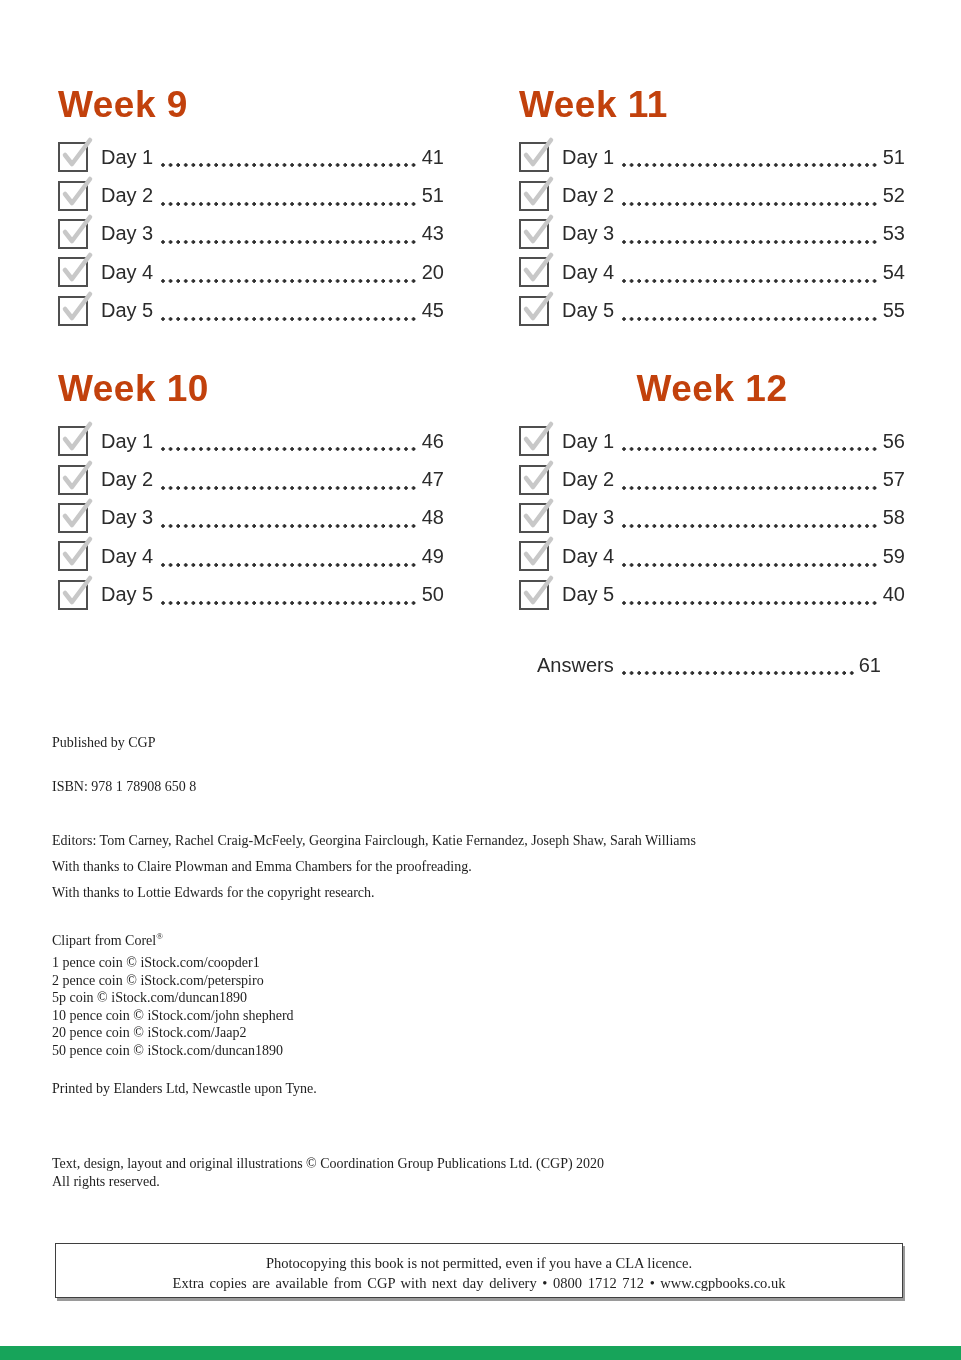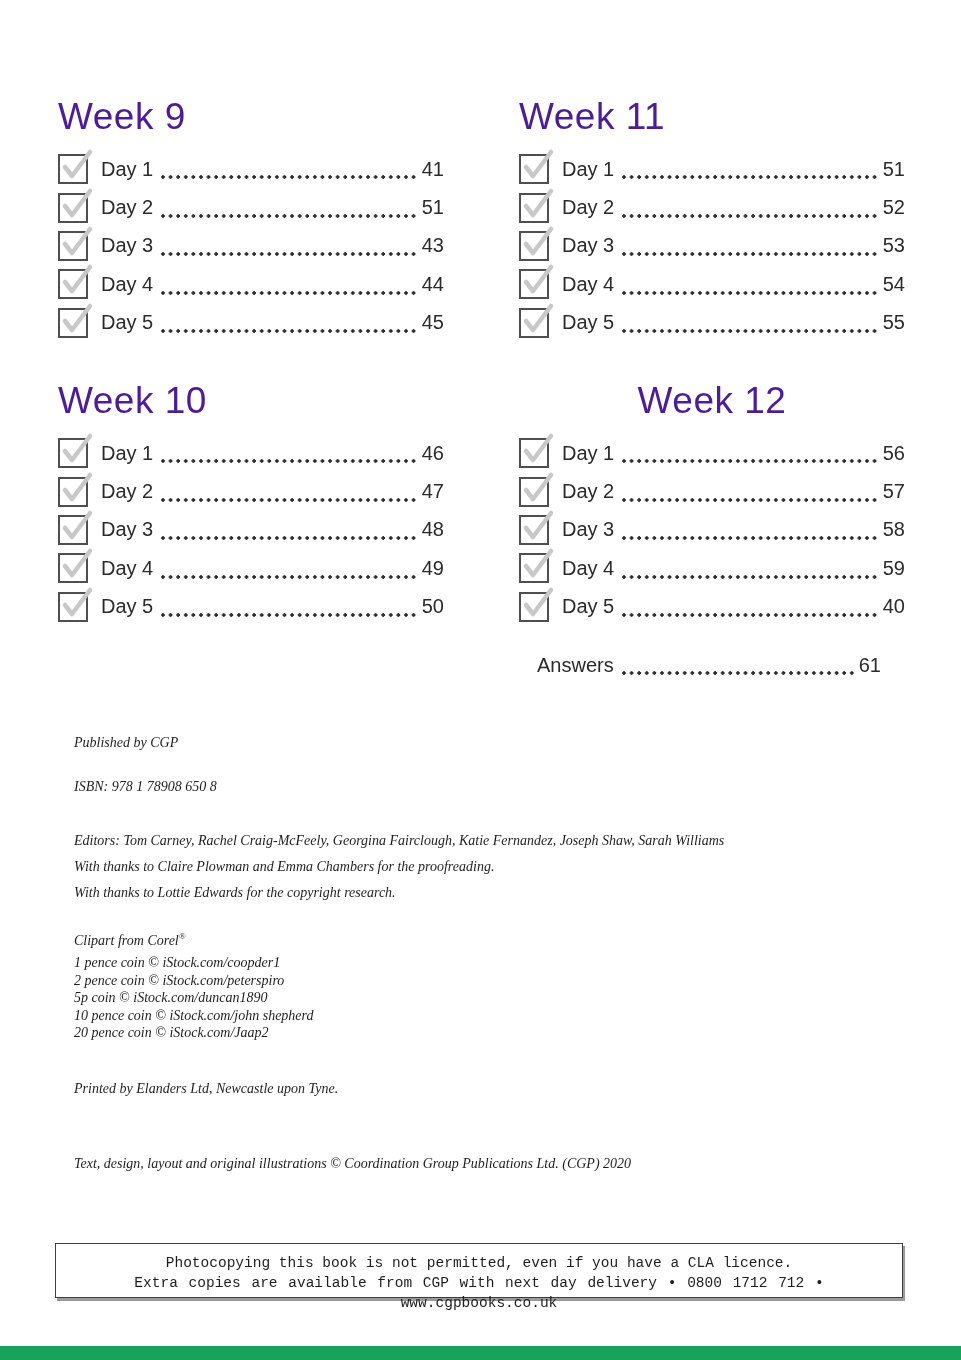--- a/index.html
+++ b/index.html
@@ -14,26 +14,26 @@
 
   
   .toc-section { position: absolute; width: 386px; }
   .sec-w9  { left: 58px;  top: 84px;  }
   .sec-w11 { left: 519px; top: 84px;  }
   .sec-w10 { left: 58px;  top: 368px; }
   .sec-w12 { left: 519px; top: 368px; text-align: center; }
 
   .week-heading {
     font-family: "Liberation Sans", sans-serif;
-    font-weight: 400;
+    font-weight: 700;
     font-size: 37px;
     line-height: 41px;
-    color: #4c1d95;
+    color: #c2410c;
     letter-spacing: 0.5px;
-    margin: 12px 0 13px 0;
+    margin: 0 0 13px 0;
   }
 
   .toc-row { display: flex; align-items: center; height: 38.4px; }
 
   .cbx {
     width: 26px; height: 26px;
     border: 2px solid #4f4f4f;
     background: #ffffff;
     position: relative;
     margin-right: 13px;
@@ -61,40 +61,39 @@
     position: absolute;
     left: 537px; top: 646px;
     width: 344px;
     display: flex; align-items: center;
     height: 38.4px;
   }
 
   
   .colo {
     position: absolute;
-    left: 74px;
+    left: 52px;
     font-family: "Liberation Serif", serif;
     font-size: 14px;
     line-height: 17.5px;
     color: #1e1e1e;
     width: 840px;
-    font-style: italic;
   }
   .colo sup { font-size: 9px; }
 
   
   .notice-box {
     position: absolute;
     left: 55px; top: 1243px;
     width: 848px; height: 55px;
     border: 1px solid #3f3f3f;
     box-shadow: 2px 3px 0 0 #9a9a9a;
     background: #ffffff;
     text-align: center;
-    font-family: Liberation Mono, monospace;
+    font-family: Liberation Serif, serif;
     font-size: 14.5px;
     color: #1e1e1e;
     padding-top: 9px;
     box-sizing: border-box;
   }
   .notice-box div { line-height: 20px; }
   .notice-line2 { word-spacing: 2px; }
 
   
   .green-bar {
@@ -140,21 +139,21 @@
     <span class="page-num">43</span>
   </div>
   <div class="toc-row">
     <span class="cbx">
         <svg width="33" height="35">
           <polyline points="5,19 12,28 30,4" fill="none" stroke="#c8c8c8" stroke-width="4.5" stroke-linecap="round" stroke-linejoin="round"></polyline>
         </svg>
       </span>
     <span class="day-label">Day 4</span>
     <span class="leader"></span>
-    <span class="page-num">44</span>
+    <span class="page-num">20</span>
   </div>
   <div class="toc-row">
     <span class="cbx">
         <svg width="33" height="35">
           <polyline points="5,19 12,28 30,4" fill="none" stroke="#c8c8c8" stroke-width="4.5" stroke-linecap="round" stroke-linejoin="round"></polyline>
         </svg>
       </span>
     <span class="day-label">Day 5</span>
     <span class="leader"></span>
     <span class="page-num">45</span>
@@ -334,26 +333,28 @@
 <div class="colo" style="top:832px">Editors: Tom Carney, Rachel Craig-McFeely, Georgina Fairclough, Katie Fernandez, Joseph Shaw, Sarah Williams</div>
 <div class="colo" style="top:858px">With thanks to Claire Plowman and Emma Chambers for the proofreading.</div>
 <div class="colo" style="top:884px">With thanks to Lottie Edwards for the copyright research.</div>
 <div class="colo" style="top:928px"><span>Clipart from Corel</span><sup>®</sup></div>
 <div class="colo" style="top:954px">
   <div>1 pence coin © iStock.com/coopder1</div>
   <div>2 pence coin © iStock.com/peterspiro</div>
   <div>5p coin © iStock.com/duncan1890</div>
   <div>10 pence coin © iStock.com/john shepherd</div>
   <div>20 pence coin © iStock.com/Jaap2</div>
+  <div>50 pence coin © iStock.com/duncan1890</div>
 </div>
 <div class="colo" style="top:1080px">
   <div>Printed by Elanders Ltd, Newcastle upon Tyne.</div>
 </div>
 <div class="colo" style="top:1155px">
   <div>Text, design, layout and original illustrations © Coordination Group Publications Ltd. (CGP) 2020</div>
+  <div>All rights reserved.</div>
 </div>
 
 <div class="notice-box">
   <div>Photocopying this book is not permitted, even if you have a CLA licence.</div>
   <div class="notice-line2">Extra copies are available from CGP with next day delivery • 0800 1712 712 • www.cgpbooks.co.uk</div>
 </div>
 
 <div class="green-bar"></div>
 
 </body></html>

